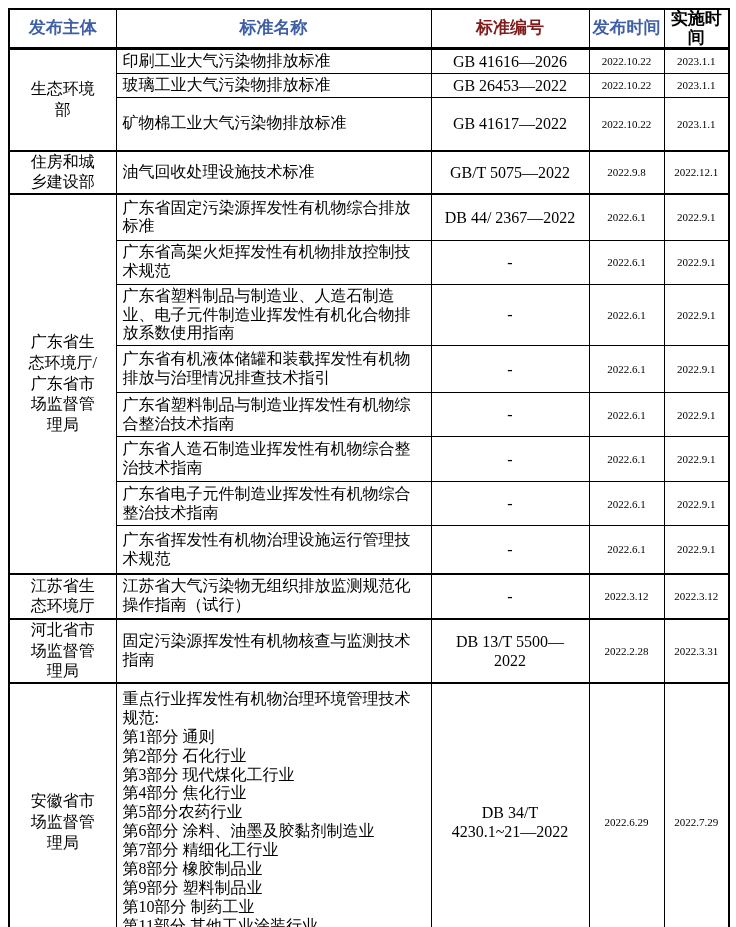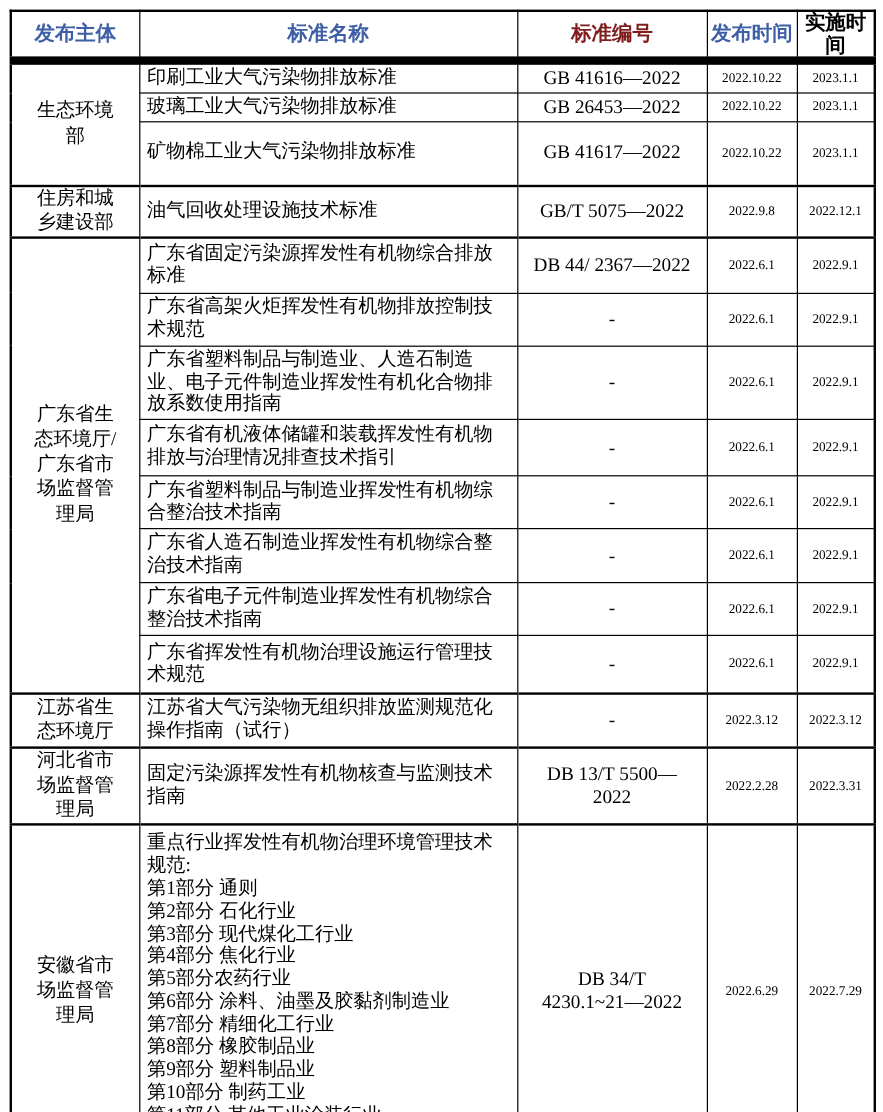--- a/index.html
+++ b/index.html
@@ -17,21 +17,21 @@
   col.c-name{width:315px;}
   col.c-code{width:158px;}
   col.c-pub{width:75px;}
   col.c-impl{width:65px;}
   th,td{border:1px solid #000;vertical-align:middle;overflow:hidden;}
   thead tr{height:23px;}
   th{
     font-weight:bold;font-size:17px;text-align:center;
     padding:0 1px;line-height:1.1;
   }
-  thead{border-bottom:7px solid #000000;margin-left:10px;}
+  thead{border-bottom:3px solid #000000;margin-left:10px;}
   tr.group-start td{border-top:2px solid #000;}
   td.publisher-cell{
     text-align:center;font-size:16px;line-height:1.3;
     padding:0 14px;word-break:break-all;
   }
   td.name-cell{
     text-align:left;font-size:16px;line-height:1.18;
     padding:2px 6px;white-space:pre-line;word-break:break-all;
   }
   td.code-cell{
@@ -61,21 +61,21 @@
           <th style="color: rgb(62, 95, 166);">标准名称</th>
           <th style="color: #7f1d1d;">标准编号</th>
           <th style="color: rgb(62, 95, 166);">发布时间</th>
           <th style="color: #000000;">实施时间</th>
         </tr>
     </thead>
     <tbody id="table-body">
         <tr class="group-start" style="height: 22px;">
           <td rowspan="3" class="publisher-cell">生态环境部</td>
           <td class="name-cell">印刷工业大气污染物排放标准</td>
-          <td class="code-cell">GB 41616—2022</td>
+          <td class="code-cell">GB 41616—2026</td>
           <td class="date-cell">2022.10.22</td>
           <td class="date-cell">2023.1.1</td>
         </tr>
         <tr style="height: 22px;">
           <td class="name-cell">玻璃工业大气污染物排放标准</td>
           <td class="code-cell">GB 26453—2022</td>
           <td class="date-cell">2022.10.22</td>
           <td class="date-cell">2023.1.1</td>
         </tr>
         <tr style="height: 53px;">

